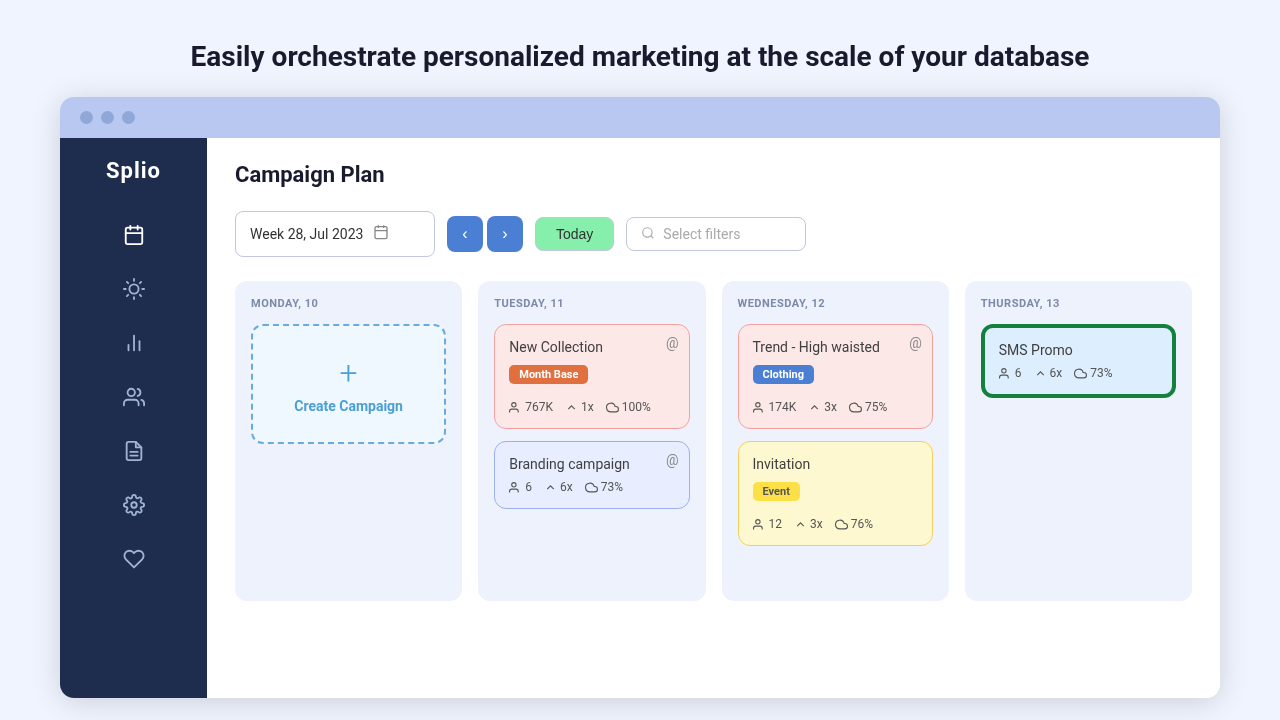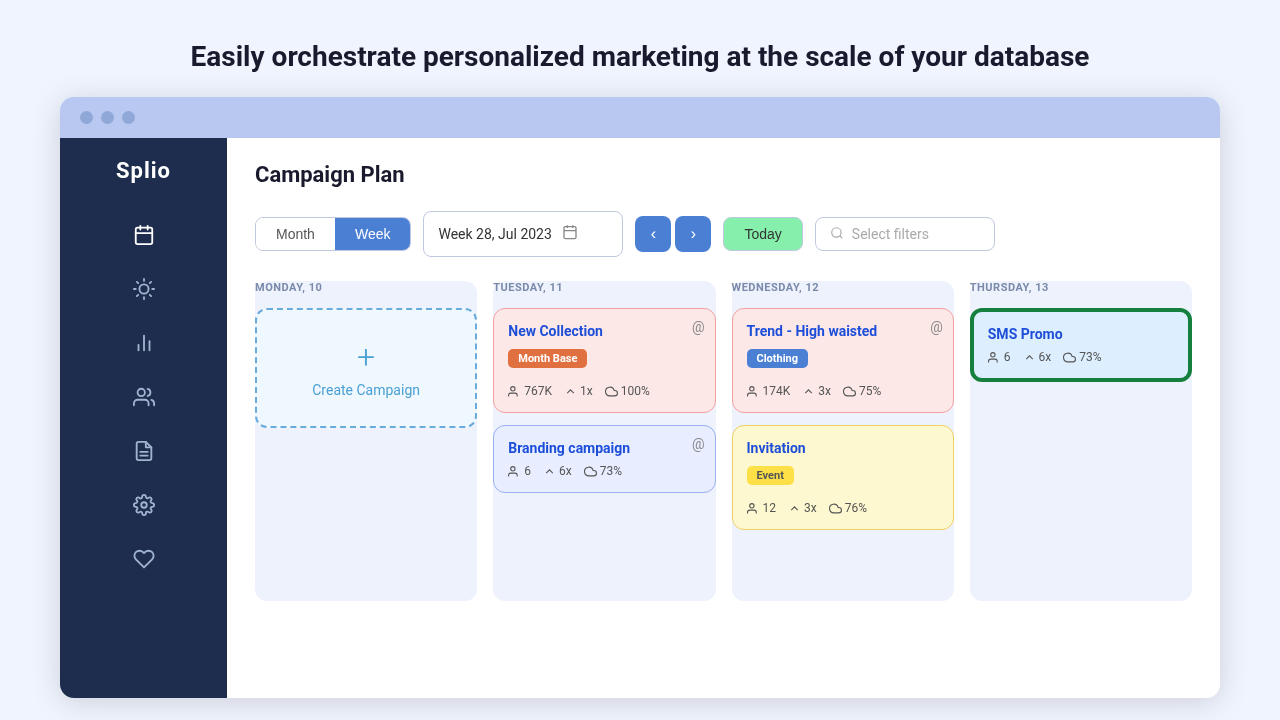--- a/index.html
+++ b/index.html
@@ -54,21 +54,21 @@
       background: #8fa8d8;
     }
 
     .app-body {
       display: flex;
       background: #eef2fc;
       min-height: 560px;
     }
 
     .sidebar {
-      width: 167px;
+      width: 147px;
       background: #1e2d4e;
       display: flex;
       flex-direction: column;
       align-items: center;
       padding: 20px 0;
       gap: 10px;
       flex-shrink: 0;
     }
 
     .sidebar-logo {
@@ -200,20 +200,21 @@
 
     .calendar-grid {
       display: grid;
       grid-template-columns: repeat(4, 1fr);
       gap: 16px;
     }
 
     .day-column {
       background: #eef2fc;
       border-radius: 12px;
+      padding: 16px;
       min-height: 320px;
     }
 
     .day-header {
       font-size: 11px;
       font-weight: 700;
       color: #7a8aaa;
       letter-spacing: 0.5px;
       margin-bottom: 14px;
       text-transform: uppercase;
@@ -233,21 +234,21 @@
     }
 
     .create-campaign-card .plus-icon {
       font-size: 32px;
       font-weight: 300;
       margin-bottom: 6px;
     }
 
     .create-campaign-card .create-label {
       font-size: 14px;
-      font-weight: 400;
+      font-weight: 700;
     }
 
     .campaign-card {
       border-radius: 12px;
       padding: 14px;
       margin-bottom: 12px;
       position: relative;
     }
 
     .campaign-card.red {
@@ -265,22 +266,22 @@
       border: 1.5px solid #f0d060;
     }
 
     .campaign-card.purple-blue {
       background: #ddeeff;
       border: 4px solid #15803d;
     }
 
     .campaign-title {
       font-size: 14px;
-      font-weight: 700;
-      color: #1d4ed8;
+      font-weight: 400;
+      color: #404040;
       margin-bottom: 8px;
       padding-right: 20px;
     }
 
     .tag {
       display: inline-block;
       padding: 3px 10px;
       border-radius: 5px;
       font-size: 11px;
       font-weight: 700;
@@ -386,24 +387,20 @@
           <svg width="22" height="22" viewBox="0 0 24 24" fill="none" stroke="currentColor" stroke-width="2" stroke-linecap="round" stroke-linejoin="round">
             <path d="M20.84 4.61a5.5 5.5 0 0 0-7.78 0L12 5.67l-1.06-1.06a5.5 5.5 0 0 0-7.78 7.78l1.06 1.06L12 21.23l7.78-7.78 1.06-1.06a5.5 5.5 0 0 0 0-7.78z"></path>
           </svg>
         </div>
       </div>
 
       <div class="main-content">
         <h2 class="page-title">Campaign Plan</h2>
 
         <div class="toolbar">
-          <div class="view-toggle">
-            <button class="view-btn">Month</button>
-            <button class="view-btn active">Week</button>
-          </div>
 
           <div class="date-input">
             <span>Week 28, Jul 2023</span>
             <span class="cal-icon">
               <svg width="16" height="16" viewBox="0 0 24 24" fill="none" stroke="currentColor" stroke-width="2">
                 <rect x="3" y="4" width="18" height="18" rx="2"></rect>
                   <line x1="16" y1="2" x2="16" y2="6"></line>
                   <line x1="8" y1="2" x2="8" y2="6"></line>
                   <line x1="3" y1="10" x2="21" y2="10"></line>
               </svg>

